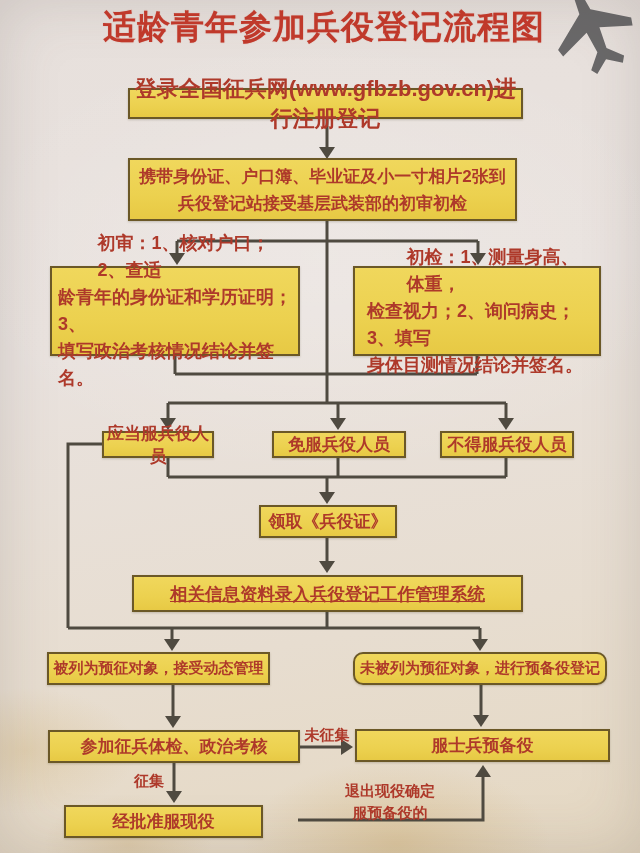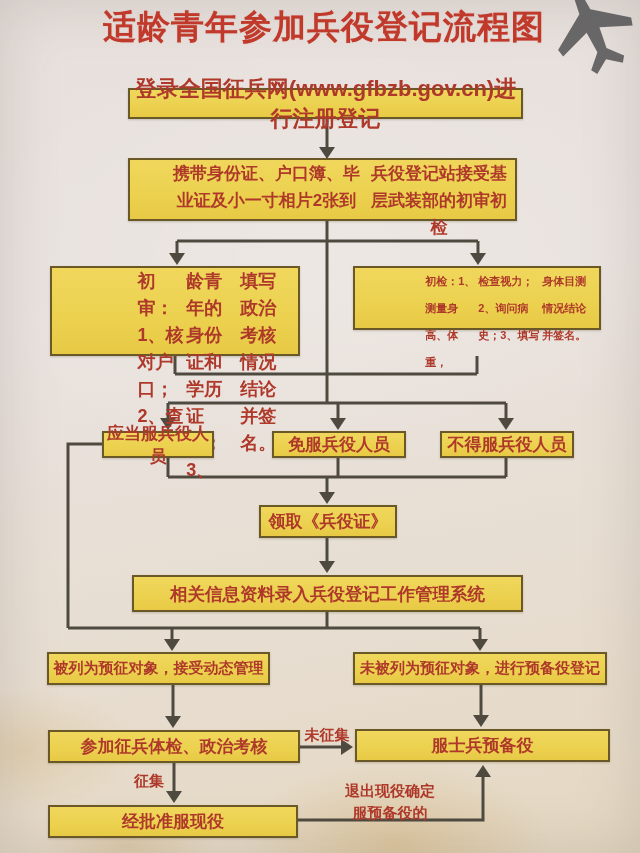--- a/index.html
+++ b/index.html
@@ -16,21 +16,21 @@
   }
   .box{
     position:absolute;box-sizing:border-box;
     background:linear-gradient(180deg,#f0d75c 0%,#ecd14f 60%,#e7c944 100%);
     border:2px solid var(--box-border,#6b5827);
     color:var(--text-red,#ae392a);
     font-weight:bold;text-align:center;
     box-shadow:0 1px 2px rgba(80,70,50,.25);
   }
   .c1{display:flex;align-items:center;justify-content:center;}
-  .lines{display:flex;flex-direction:row;justify-content:center;height:100%;margin-left:40px;}
+  .lines{display:flex;flex-direction:column;justify-content:center;height:100%;}
   .wires{position:absolute;left:0;top:0;}
   .elabel{position:absolute;color:var(--text-red,#ae392a);font-weight:bold;font-size:15px;text-align:center;}
   #title{
     position:absolute;top:5px;left:4px;width:100%;text-align:center;
     font-size:33px;font-weight:bold;letter-spacing:1px;color:var(--title-red,#c0392b);
     text-shadow:0 0 1px rgba(192,57,43,.45);
   }
   #jet{position:absolute;top:-20px;right:-8px;opacity:.8;transform:rotate(-24deg);}
 </style>
 </head>
@@ -106,21 +106,21 @@
   </div>
 
   <div class="box" style="left:50px;top:266px;width:250px;height:90px;font-size:18px;text-align:left;padding:0 6px;">
     <div class="lines" style="line-height:27px;">
       <div style="padding-left:2.2em;">初审：1、核对户口；2、查适</div>
       <div>龄青年的身份证和学历证明；3、</div>
       <div>填写政治考核情况结论并签名。</div>
     </div>
   </div>
 
-  <div class="box" style="left:353px;top:266px;width:248px;height:64px;font-size:11px;text-align:left;padding:0 6px;">
+  <div class="box" style="left:353px;top:266px;width:248px;height:90px;font-size:18px;text-align:left;padding:0 12px;">
     <div class="lines" style="line-height:27px;">
       <div style="padding-left:2.2em;">初检：1、测量身高、体重，</div>
       <div>检查视力；2、询问病史；3、填写</div>
       <div>身体目测情况结论并签名。</div>
     </div>
   </div>
 
   <div class="box c1" style="left:102px;top:431px;width:112px;height:27px;font-size:17px;">
     <span>应当服兵役人员</span>
   </div>
@@ -130,41 +130,41 @@
   </div>
 
   <div class="box c1" style="left:440px;top:431px;width:134px;height:27px;font-size:17px;justify-content:center;">
     <span>不得服兵役人员</span>
   </div>
 
   <div class="box c1" style="left:259px;top:505px;width:138px;height:33px;font-size:17px;">
     <span>领取《兵役证》</span>
   </div>
 
-  <div class="box c1" style="left:132px;top:575px;width:391px;height:37px;font-size:17.5px;">
+  <div class="box c1" style="left:132px;top:575px;width:391px;height:37px;font-size:17.5px;text-decoration:underline;">
     <span>相关信息资料录入兵役登记工作管理系统</span>
   </div>
 
   <div class="box c1" style="left:47px;top:652px;width:223px;height:33px;font-size:15px;">
     <span>被列为预征对象，接受动态管理</span>
   </div>
 
-  <div class="box c1" style="left:353px;top:652px;width:254px;height:33px;font-size:15px;">
+  <div class="box c1" style="left:353px;top:652px;width:254px;height:33px;font-size:15px;border-radius:10px;">
     <span>未被列为预征对象，进行预备役登记</span>
   </div>
 
   <div class="box c1" style="left:48px;top:730px;width:252px;height:33px;font-size:17px;">
     <span>参加征兵体检、政治考核</span>
   </div>
 
   <div class="box c1" style="left:355px;top:729px;width:255px;height:33px;font-size:17px;">
     <span>服士兵预备役</span>
   </div>
 
-  <div class="box c1" style="left:48px;top:805px;width:250px;height:33px;font-size:17px;">
+  <div class="box c1" style="left:64px;top:805px;width:199px;height:33px;font-size:17px;">
     <span>经批准服现役</span>
   </div>
 
   <div class="elabel" style="left:296px;top:726px;width:62px;">未征集</div>
 
   <div class="elabel" style="left:126px;top:772px;width:46px;">征集</div>
 
   <div class="elabel" style="left:328px;top:780px;width:124px;line-height:22px;">
     <div>退出现役确定</div>
     <div>服预备役的</div>

